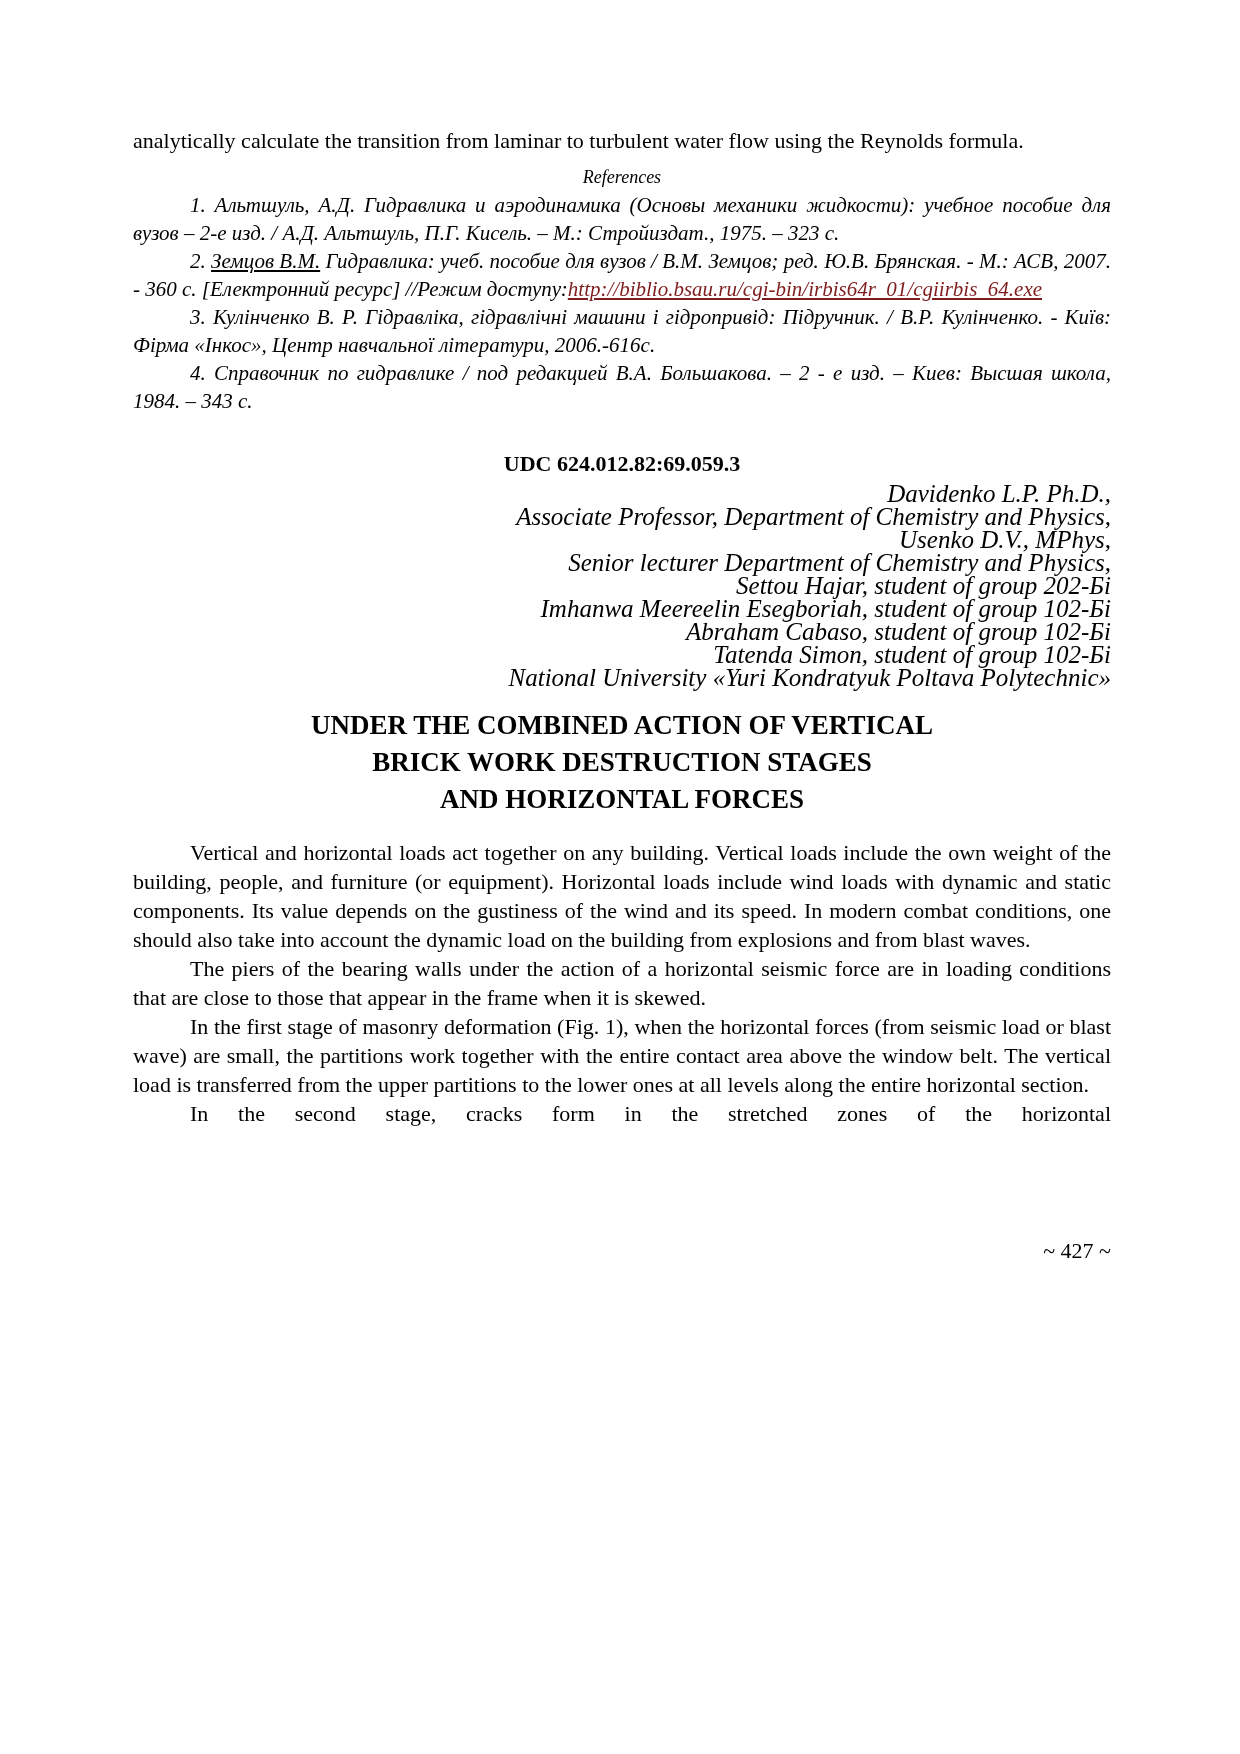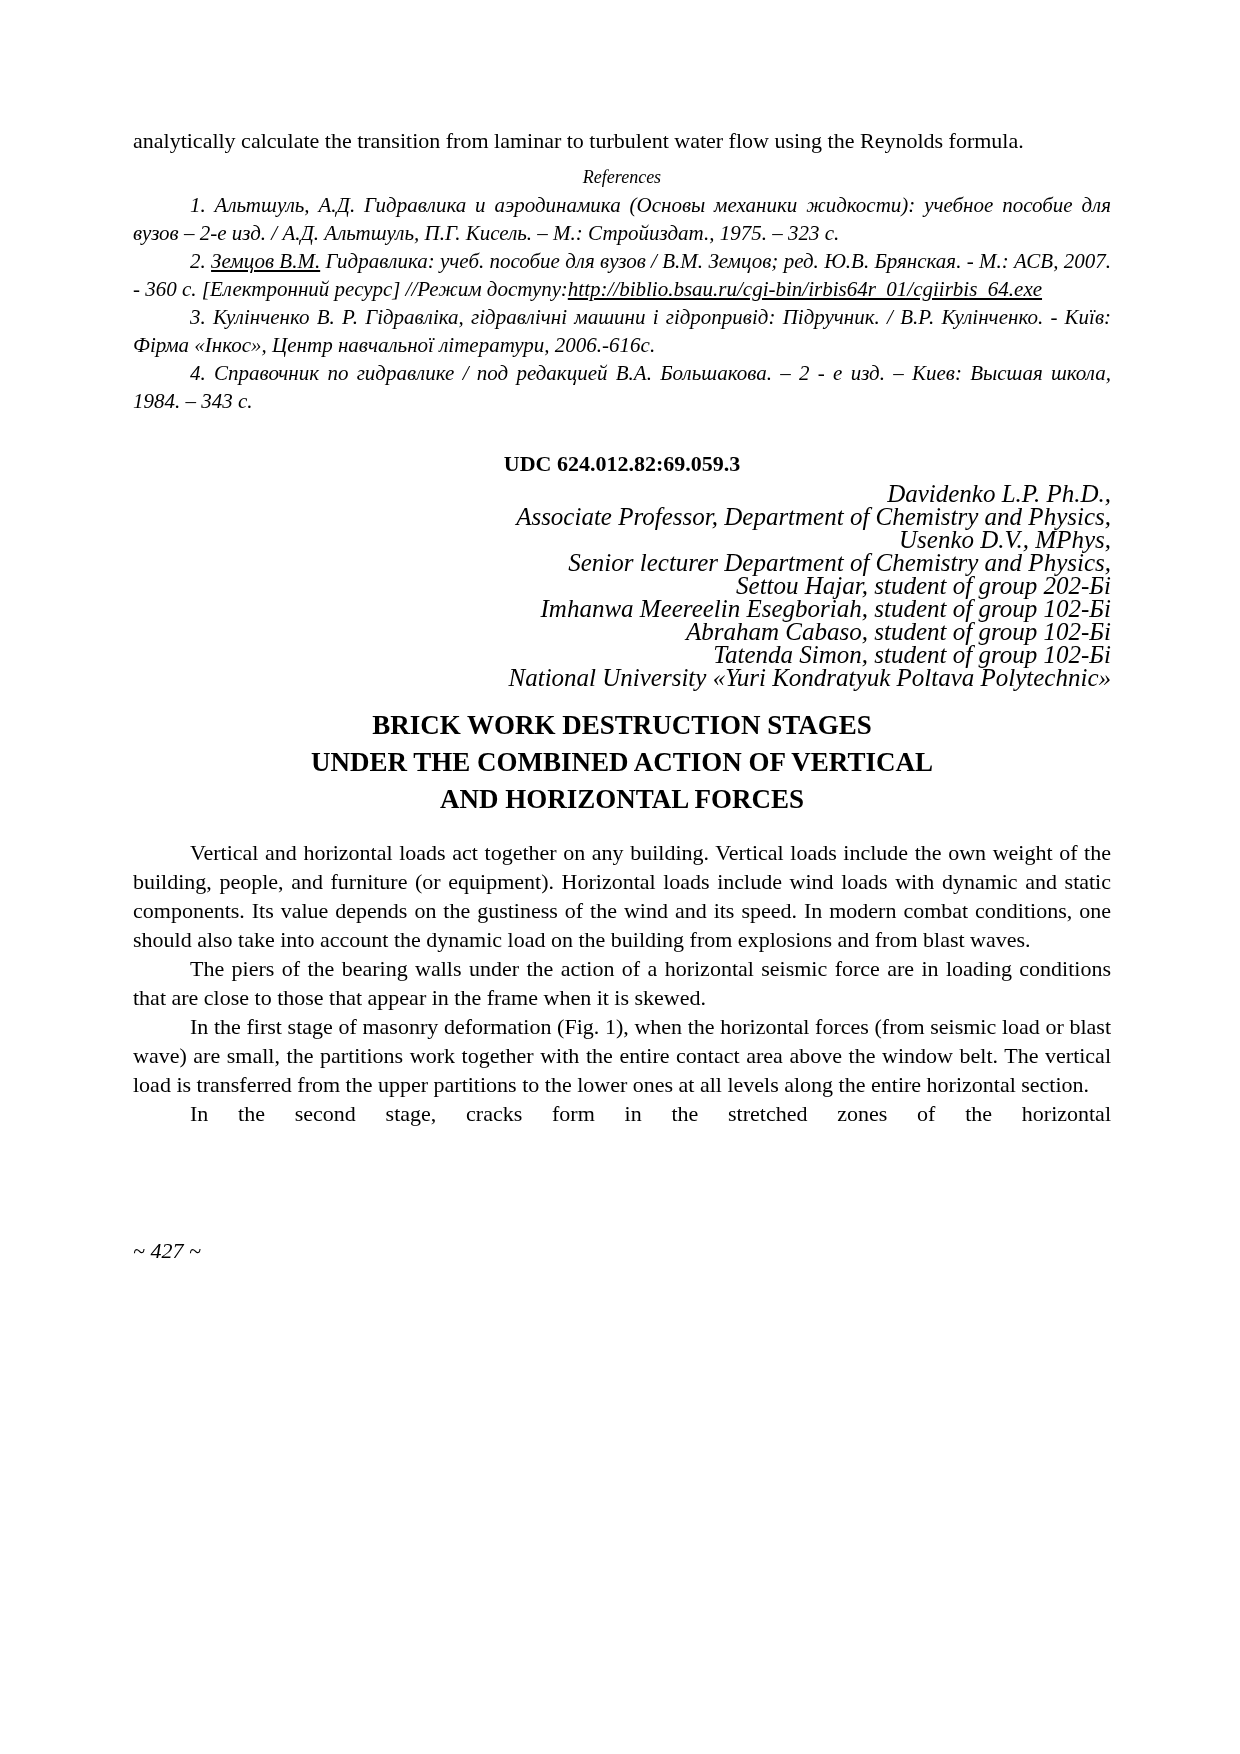--- a/index.html
+++ b/index.html
@@ -40,21 +40,21 @@
     margin-top: 8px;
   }
   .ref {
     font-style: italic;
     font-size: 21px;
     line-height: 28px;
     text-align: justify;
     text-indent: 57px;
   }
   .u { text-decoration: underline; }
-  .link { color: #000000; }
+  .link { color: #7f1d1d; }
   .udc {
     font-weight: bold;
     font-size: 22px;
     line-height: 29px;
     margin-top: 34px;
     text-align: center;
   }
   .authors {
     font-style: italic;
     font-size: 25px;
@@ -69,24 +69,23 @@
     text-align: center;
     margin-top: 18px;
   }
   .paragraphs { margin-top: 20px; }
   .force-justify { text-align-last: justify; }
   .page-number {
     position: absolute;
     left: 133px;
     width: 978px;
     bottom: 230px;
-    text-align: left;
+    text-align: right;
     font-size: 22px;
     line-height: 29px;
-    font-style: italic;
   }
 </style>
 </head>
 <body>
 
 <div class="page">
   <div class="content">
 
     <p class="body-text no-indent">analytically calculate the transition from laminar to turbulent water flow using the Reynolds formula.</p>
 
@@ -107,22 +106,22 @@
       <div class="author-line">Usenko D.V., MPhys,</div>
       <div class="author-line">Senior lecturer Department of Chemistry and Physics,</div>
       <div class="author-line">Settou Hajar, student of group 202-Бі</div>
       <div class="author-line">Imhanwa Meereelin Esegboriah, student of group 102-Бі</div>
       <div class="author-line">Abraham Cabaso, student of group 102-Бі</div>
       <div class="author-line">Tatenda Simon, student of group 102-Бі</div>
       <div class="author-line">National University «Yuri Kondratyuk Poltava Polytechnic»</div>
     </div>
 
     <div class="title">
+      <div>UNDER THE COMBINED ACTION OF VERTICAL</div>
       <div>BRICK WORK DESTRUCTION STAGES</div>
-      <div>UNDER THE COMBINED ACTION OF VERTICAL</div>
       <div>AND HORIZONTAL FORCES</div>
     </div>
 
     <div class="paragraphs">
       <p class="body-text indent">Vertical and horizontal loads act together on any building. Vertical loads include the own weight of the building, people, and furniture (or equipment). Horizontal loads include wind loads with dynamic and static components. Its value depends on the gustiness of the wind and its speed. In modern combat conditions, one should also take into account the dynamic load on the building from explosions and from blast waves.</p>
       <p class="body-text indent">The piers of the bearing walls under the action of a horizontal seismic force are in loading conditions that are close to those that appear in the frame when it is skewed.</p>
       <p class="body-text indent">In the first stage of masonry deformation (Fig. 1), when the horizontal forces (from seismic load or blast wave) are small, the partitions work together with the entire contact area above the window belt. The vertical load is transferred from the upper partitions to the lower ones at all levels along the entire horizontal section.</p>
       <p class="body-text indent force-justify">In the second stage, cracks form in the stretched zones of the horizontal</p>
     </div>
 

